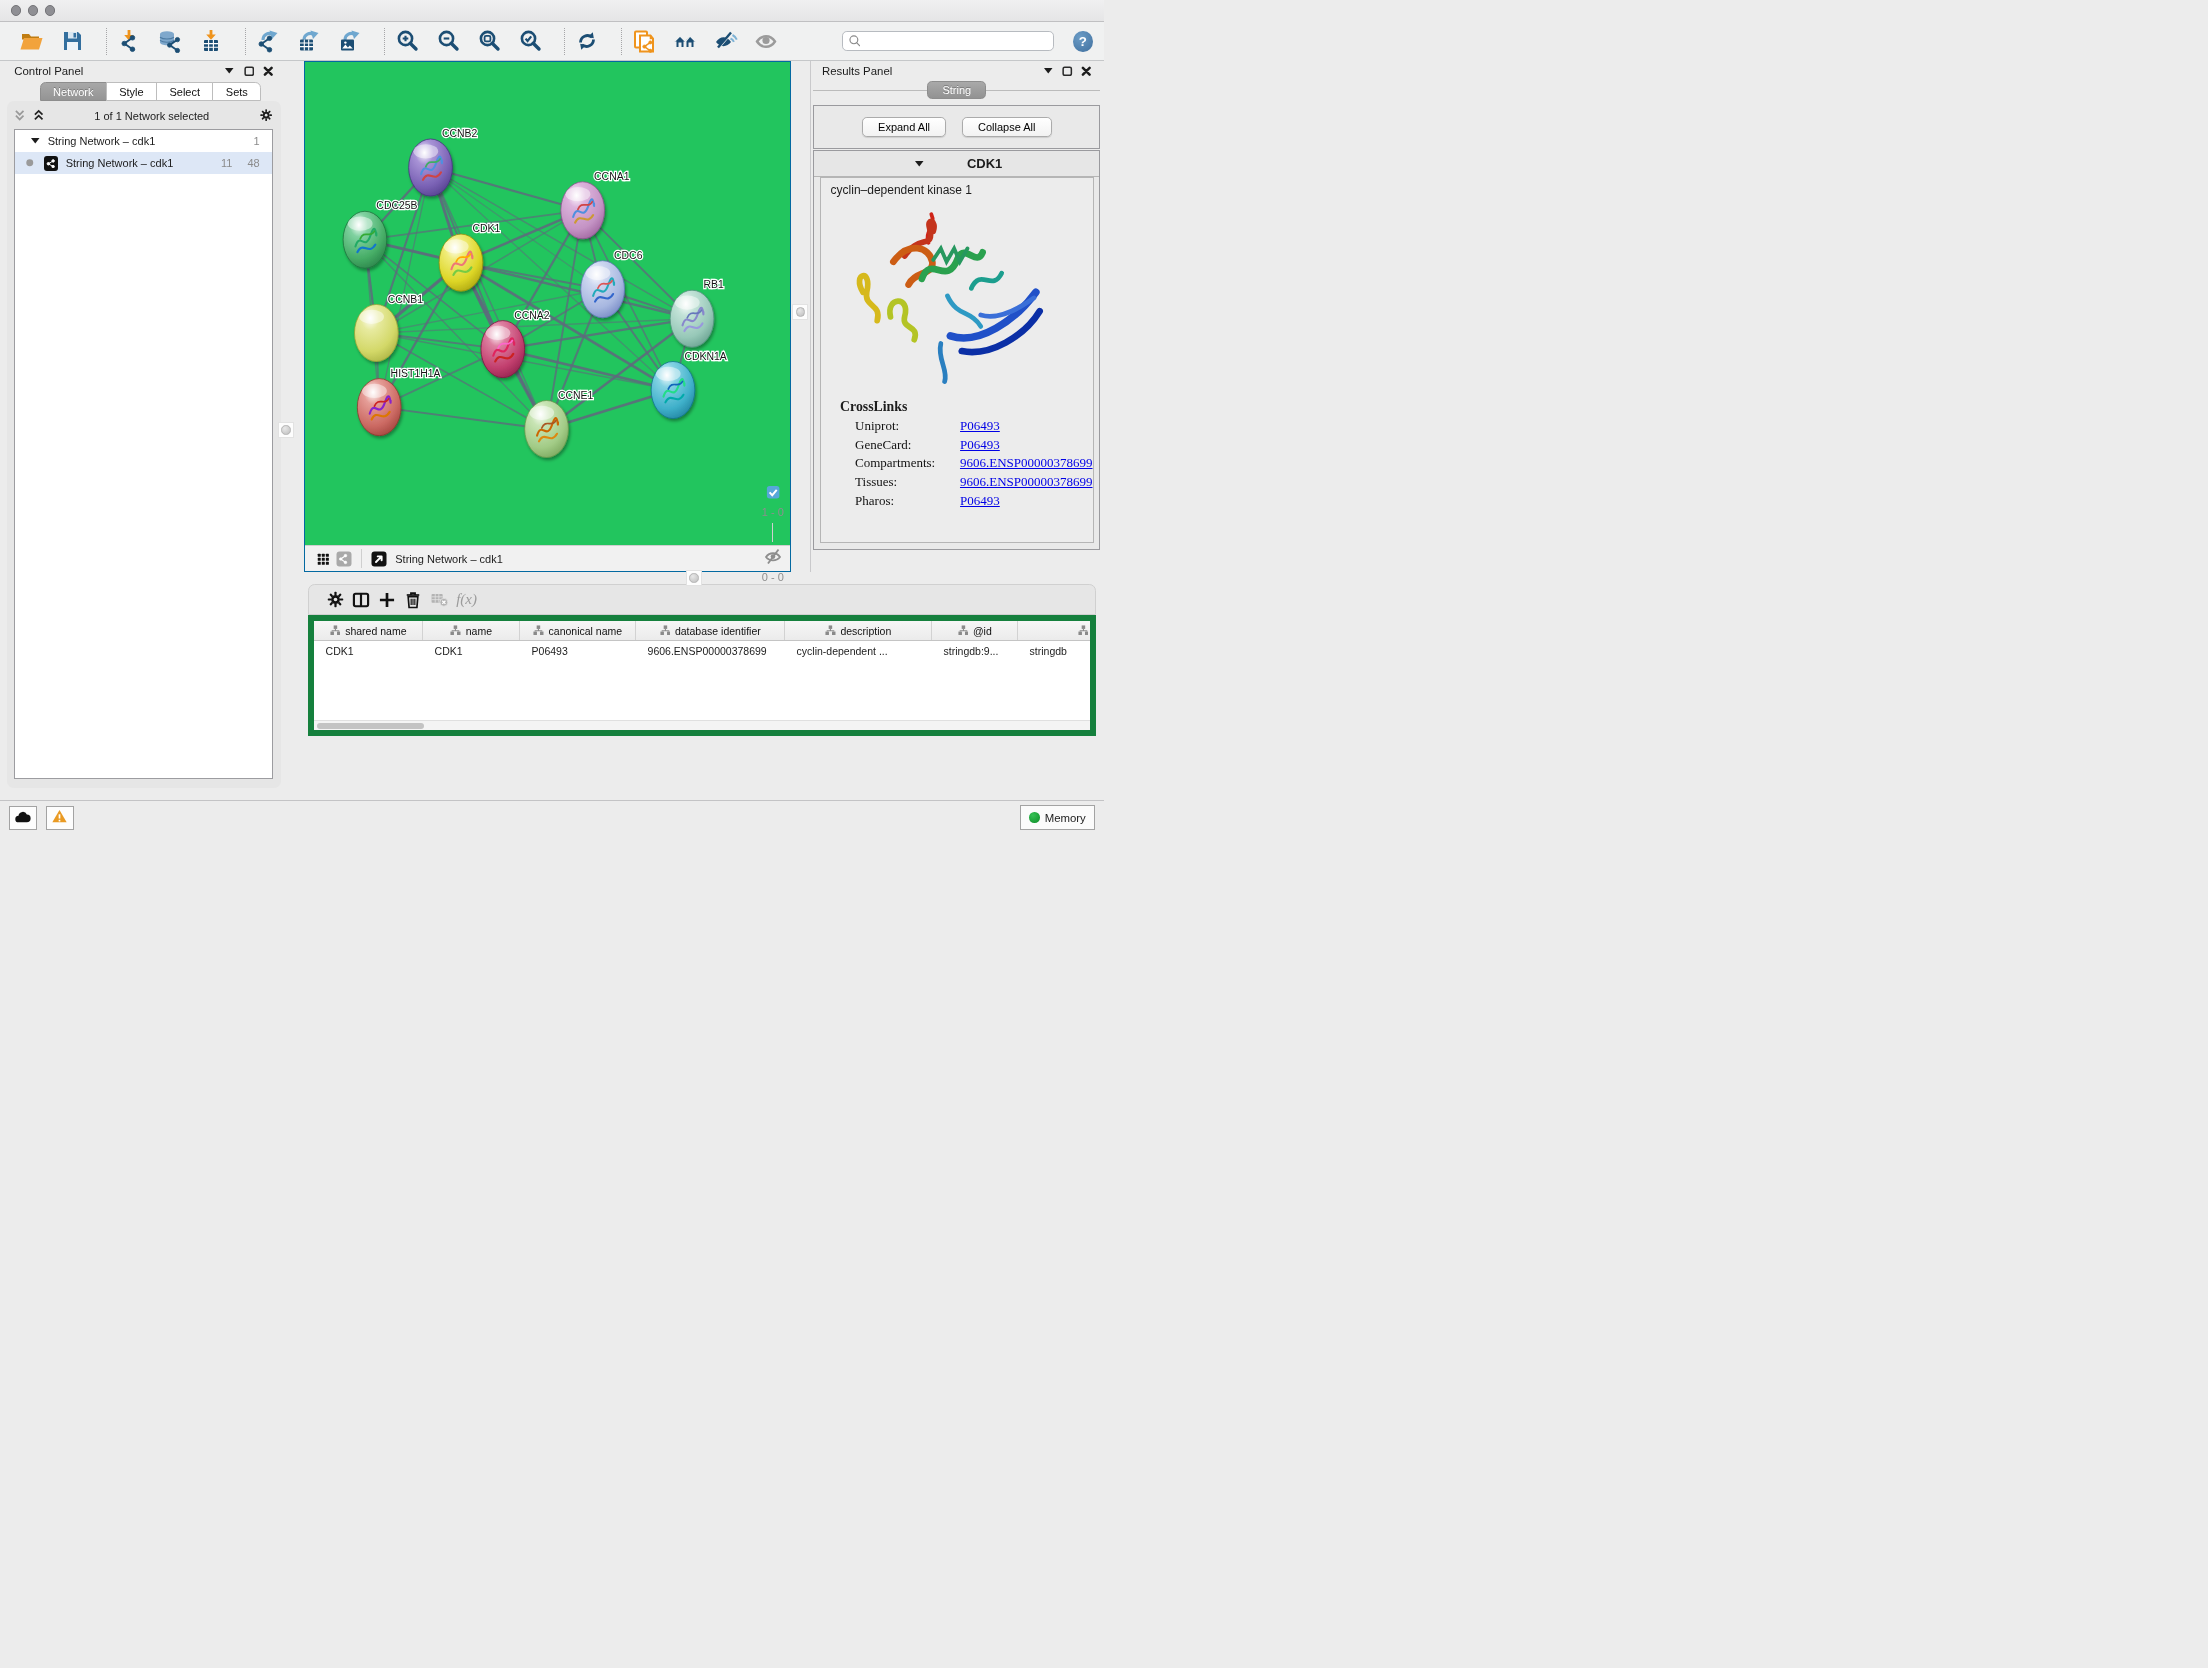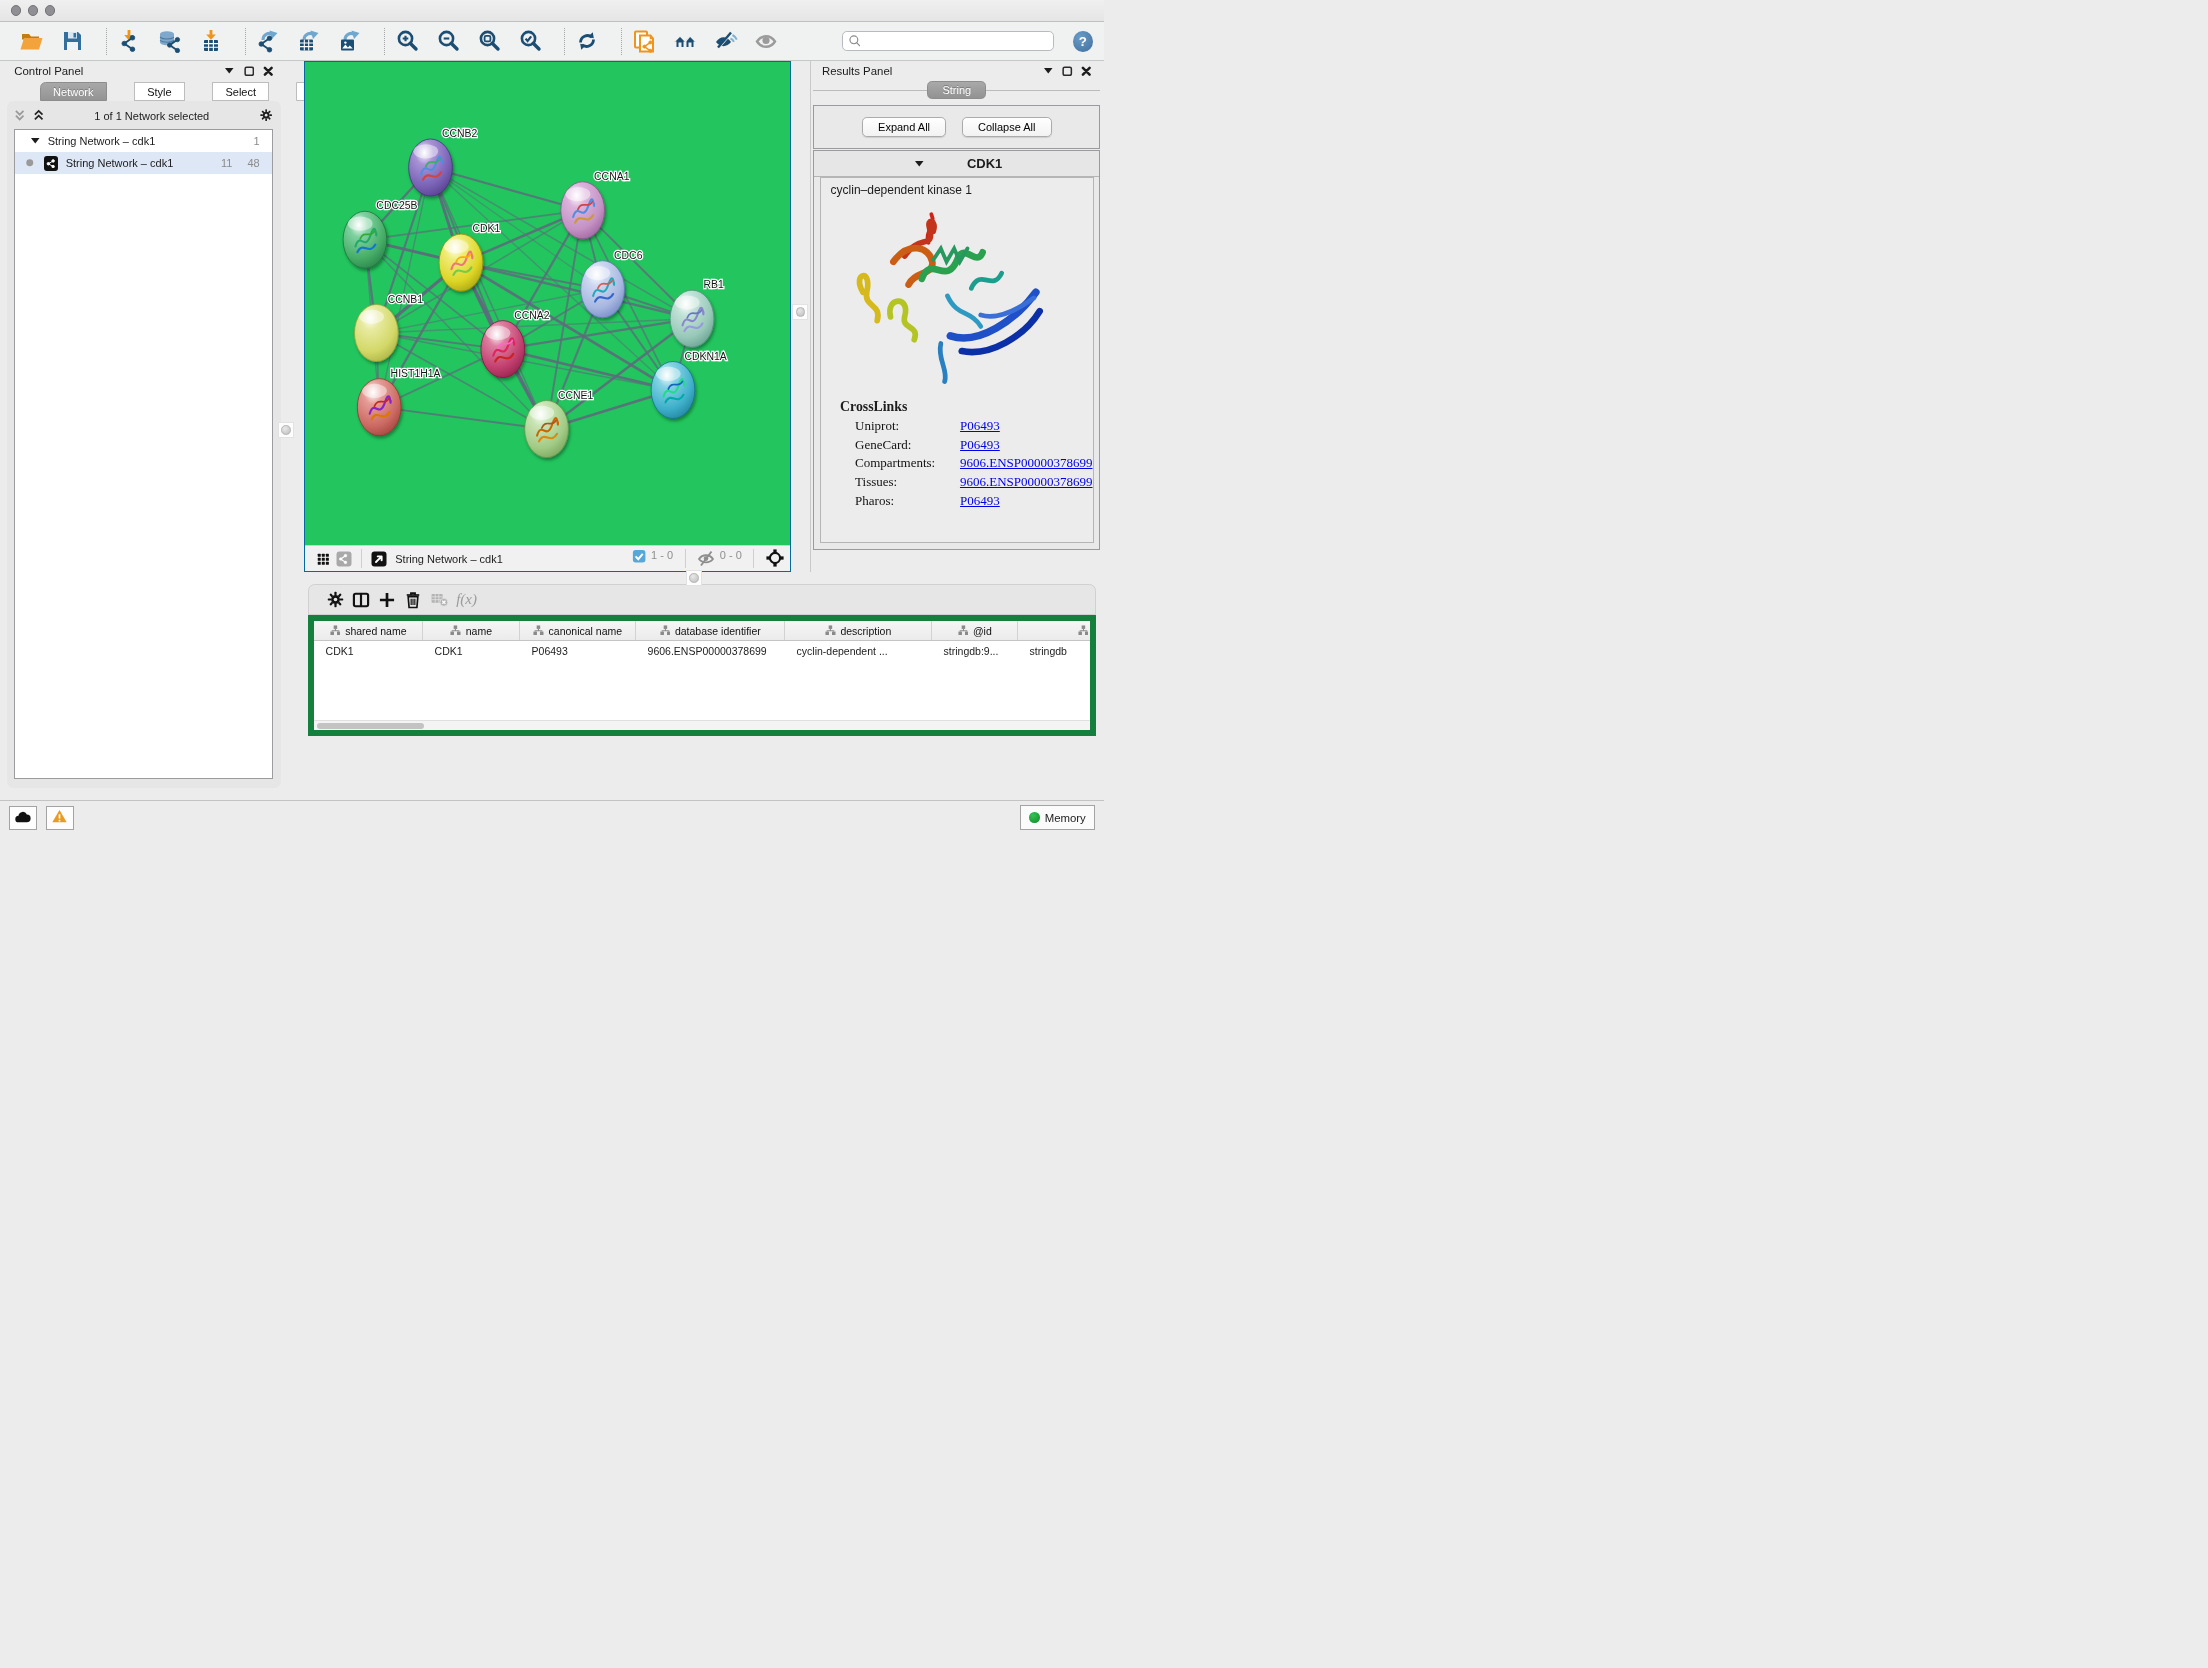--- a/index.html
+++ b/index.html
@@ -24,21 +24,21 @@
 
   
   .main { display:flex; height:739px; }
   .panel-header { height:20px; display:flex; align-items:center; padding:0 8.6px; flex:none; }
   .panel-title { font-size:11.4px; color:#1b1b1b; }
   .ph-icons { margin-left:auto; display:flex; gap:8.6px; align-items:center; }
   .ph-icons svg { display:block; }
 
   
   .control-panel { width:276px; margin-left:5.7px; display:flex; flex-direction:column; }
-  .cp-tabs { display:flex; margin-left:34px; height:20px; align-items:flex-end;gap:28px; }
+  .cp-tabs { display:flex; margin-left:34px; height:20px; align-items:flex-end; }
   .tab-seg { padding:0 12.4px; height:19px; line-height:18px; font-size:11px; background:#fff; border:1px solid #bdbdbd; margin-left:-1px; color:#111; border-radius:0; }
   .tab-seg.first { border-radius:5.7px 0 0 0; margin-left:0; }
   .tab-seg.last { border-radius:0 5.7px 0 0; }
   .tab-seg.selected { background:linear-gradient(#a8a8a8,#949494); color:#fff; border-color:#8d8d8d; text-shadow:0 -1px 0 #777; }
   .cp-body { flex:1; background:#e6e6e6; border-radius:6.7px; margin:0 1px 12.4px 1px; padding:5.7px 7.6px 8.6px; display:flex; flex-direction:column; min-height:0; }
   .cp-subheader { display:flex; align-items:center; height:19px; gap:7.6px; }
   .cp-subtitle { flex:1; text-align:center; font-size:11px; color:#222; }
   .cp-list { flex:1; background:#fff; border:1px solid #9c9ca0; margin-top:3.8px; overflow:hidden; }
   .tree-row { height:22px; display:flex; align-items:center; font-size:11px; }
   .tree-row .lbl { margin-left:7.6px; }
@@ -56,21 +56,21 @@
   .center { flex:1; display:flex; flex-direction:column; min-width:0; }
   .canvas-row { display:flex; height:511px; padding-left:13.3px; }
 
   
   .net-canvas { width:487px; background:#22c55e; border:1px solid #0369a1; display:flex; flex-direction:column; flex:none; }
   .net-canvas svg.netsvg { flex:1; display:block; }
   .net-bottombar { height:26px; background:#f1f1f1; border-top:1px solid #cfcfcf; display:flex; align-items:center; padding:0 6.7px; font-size:11px; }
   .nb-sep { width:1px; height:19px; background:#cfcfcf; margin:0 6.7px; }
   .nb-ico { display:flex; align-items:center; justify-content:center; width:21px; height:19px; }
   .net-title { margin-left:5.7px; color:#222; }
-  .nb-right { margin-left:auto; display:flex; align-items:flex-start; gap:4.8px; color:#8e8e8e; }
+  .nb-right { margin-left:auto; display:flex; align-items:center; gap:4.8px; color:#8e8e8e;flex-direction:column; }
 
   
   .results-panel { flex:1; display:flex; flex-direction:column; min-width:0; padding:0 3.8px 0 1.9px; }
   .rp-tab { margin:0 auto; height:18px; padding:0 14.3px; background:linear-gradient(#a9a9a9,#929292); border:1px solid #8d8d8d; border-radius:4.8px; color:#fff; font-size:11px; line-height:16px; text-shadow:0 -1px 0 #777; position:relative; z-index:2; }
   .rp-boxes { margin-top:-8.6px; border-top:1px solid #bbb; padding-top:13.3px; display:flex; flex-direction:column; flex:1; min-height:0; }
   .rp-box1 { border:1px solid #9a9a9e; background:#e9e9e9; height:44px; display:flex; align-items:center; justify-content:center; gap:16px; }
   .rp-btn { background:linear-gradient(#ffffff,#f2f2f2); border:1px solid #ababab; border-radius:4.8px; height:20px; padding:0 15px; font-size:11px; line-height:18px; box-shadow:0 1px 1px rgba(0,0,0,.12); }
   .rp-box2 { border:1px solid #9a9a9e; margin-top:1px; height:400px; display:flex; flex-direction:column; background:#e9e9e9; }
   .rp-entry-header { height:26px; display:flex; align-items:center; border-bottom:1px solid #b5b5b5; background:#e6e6e6; }
   .rp-entry-name { font-size:13px; font-weight:bold; margin-left:42px; }

